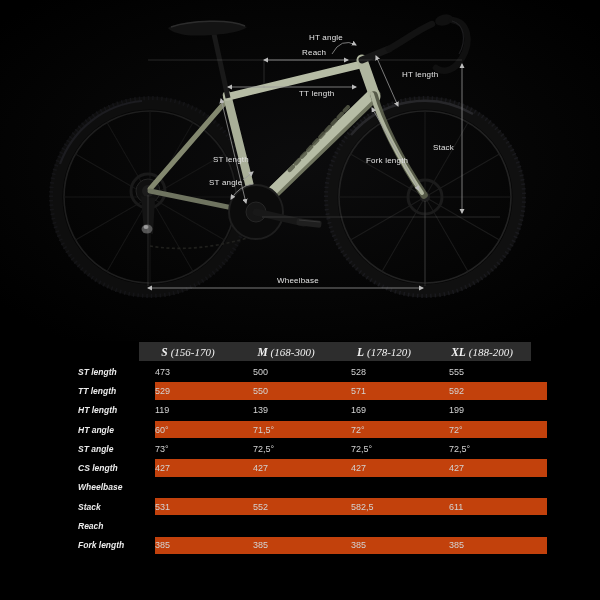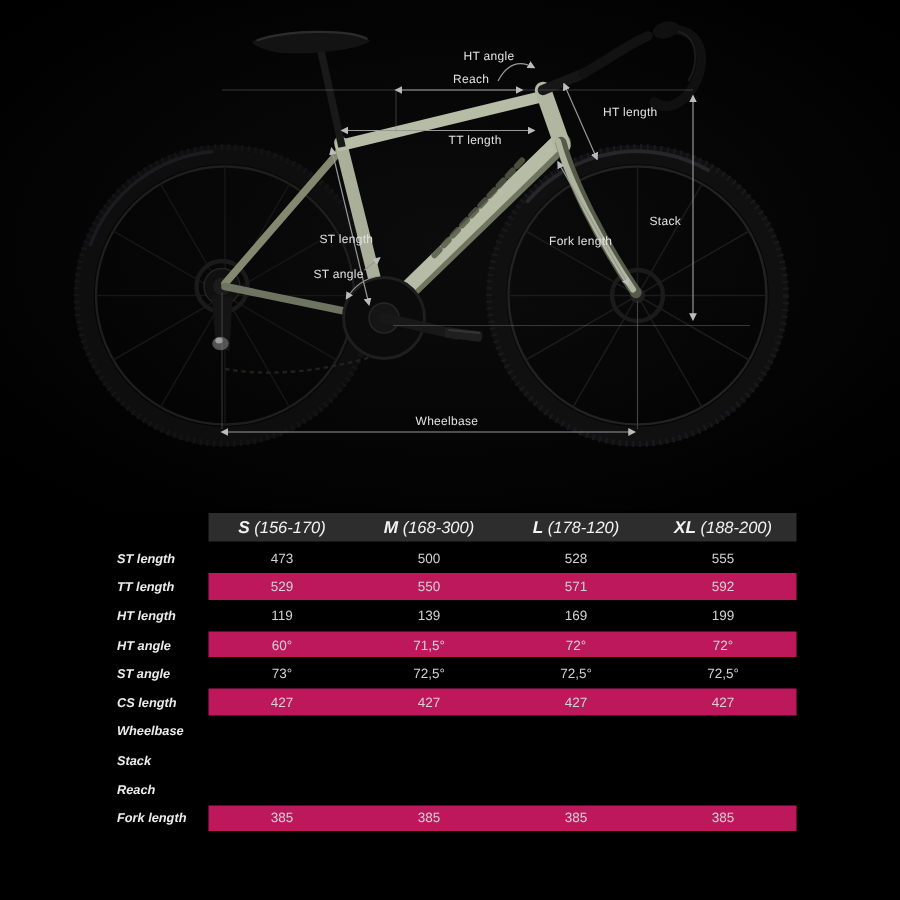--- a/index.html
+++ b/index.html
@@ -8,33 +8,33 @@
   .figure{position:absolute;top:0;left:0;width:600px;height:341px;}
   .figure svg{display:block;}
 
   
   .ann{fill:#e3e3e3;font-size:8px;font-family:"Liberation Sans",sans-serif;letter-spacing:.2px;}
   .mline{stroke:#989898;stroke-width:.8;fill:none;}
   .fline{stroke:#8a8a8a;stroke-width:.7;opacity:.38;fill:none;}
 
   
   .geo-table{position:absolute;top:341px;left:0;width:600px;}
-  .thead{position:relative;height:21px;}
+  .thead{position:relative;height:21px;font-family:Liberation Serif, serif;}
   .thead .band{position:absolute;left:139px;width:392px;top:1px;bottom:1px;background:#2d2d2d;
     display:grid;grid-template-columns:repeat(4,1fr);align-items:center;text-align:center;
     font-style:italic;font-size:11px;color:#f2f2f2;}
   .col{white-space:nowrap;}
   .col .sz{font-weight:700;font-size:11.5px;margin-right:3px;}
   .trow{position:relative;height:19.3px;}
   .rlabel{position:absolute;left:78px;top:50%;transform:translateY(-50%);
     font-size:8.5px;font-style:italic;font-weight:700;color:#ececec;white-space:nowrap;}
-  .trow .band{position:absolute;left:139px;width:392px;top:1px;bottom:1px;
-    display:grid;grid-template-columns:repeat(4,1fr);align-items:center;text-align:center;
+  .trow .band{position:absolute;left:155px;width:392px;top:1px;bottom:1px;
+    display:grid;grid-template-columns:repeat(4,1fr);align-items:center;
     font-size:9px;color:#d3d3d3;}
-  .trow.alt .band{background:#be185d;}
+  .trow.alt .band{background:#c2410c;}
 </style>
 </head>
 <body>
 
 <div class="stage">
 
   <div class="figure">
   <svg width="600" height="341" viewBox="0 0 600 341">
     <defs>
       <radialGradient id="bgGlow" cx="50%" cy="48%" r="65%">
@@ -233,20 +233,26 @@
         <span class="cell">427</span>
       </div>
     </div>
 
     <div class="trow">
       <div class="rlabel">Wheelbase</div>
     </div>
 
     <div class="trow alt">
       <div class="rlabel">Stack</div>
+      <div class="band">
+        <span class="cell">531</span>
+        <span class="cell">552</span>
+        <span class="cell">582,5</span>
+        <span class="cell">611</span>
+      </div>
     </div>
 
     <div class="trow">
       <div class="rlabel">Reach</div>
     </div>
 
     <div class="trow alt">
       <div class="rlabel">Fork length</div>
       <div class="band">
         <span class="cell">385</span>

